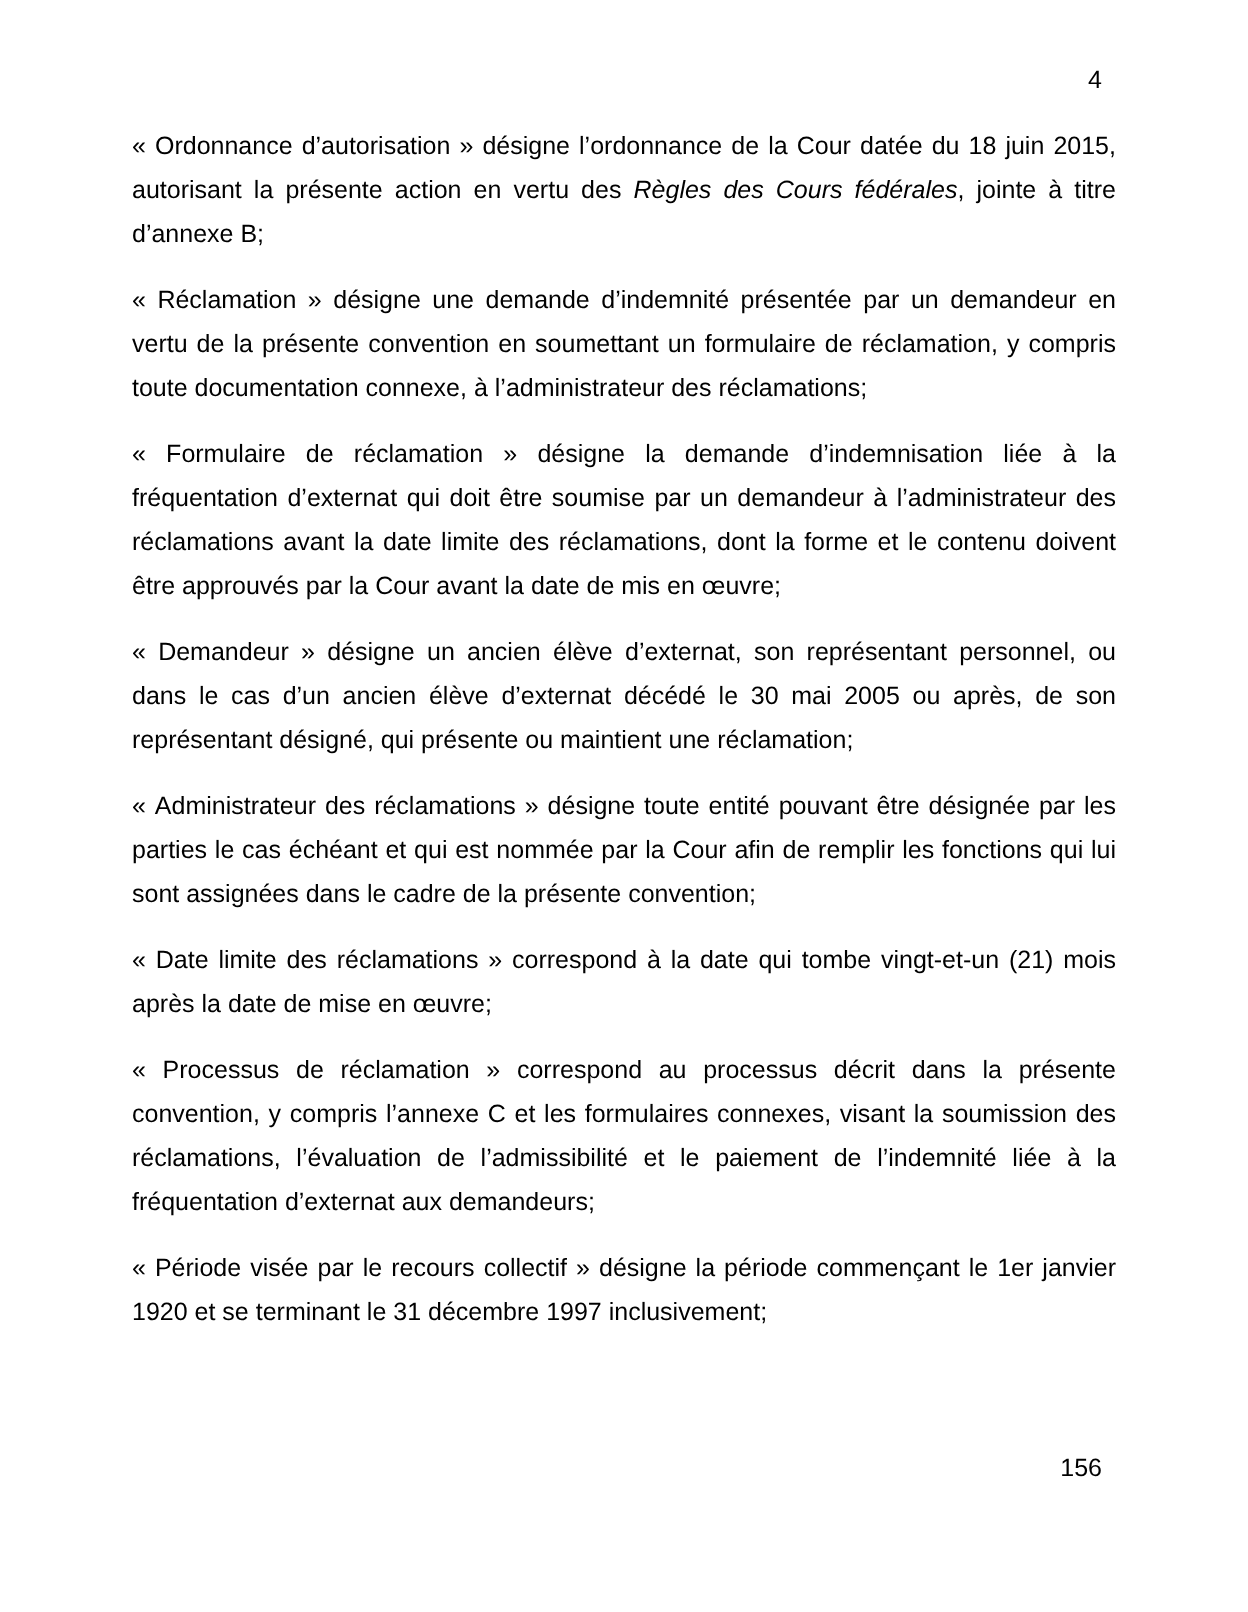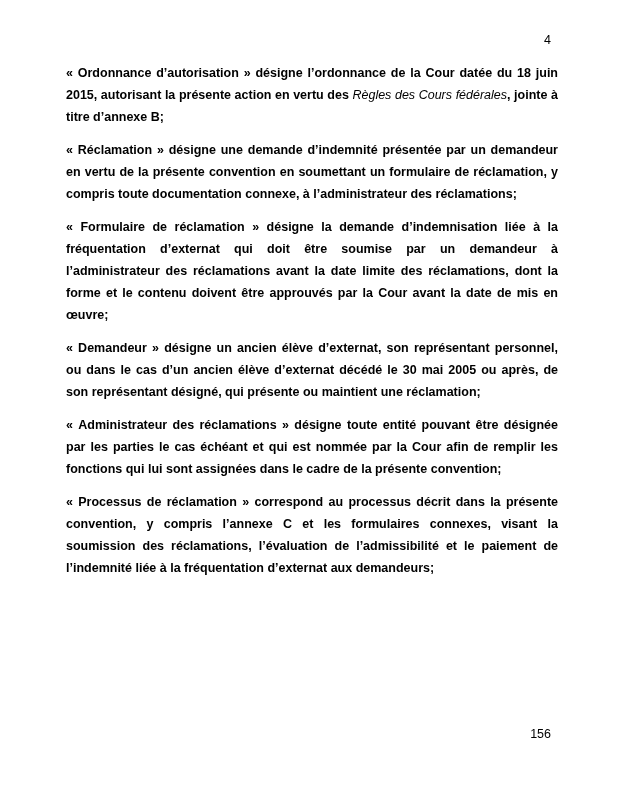--- a/index.html
+++ b/index.html
@@ -26,33 +26,35 @@
     color: #000000;
   }
   .pgnum.top    { top: 33px;  right: 73px; }
   .pgnum.bottom { top: 727px; right: 73px; }
   p.def {
     margin: 0 0 11px 0;
     line-height: 22px;
     text-align: justify;
     color: #000000;
   }
-  .run-b { font-weight: 700; }
+  .run-b { font-weight: 400; }
   .run-i { font-style: italic; }
-  .run-r { font-weight: 700; font-style: normal; }
+  .run-r { font-weight: 400; font-style: normal; }
 </style>
 </head>
 <body>
 
 <div class="page">
   <div class="pgnum top">4</div>
 
   <div>
     <p class="def"><span class="run-b">«&nbsp;Ordonnance d’autorisation&nbsp;»</span><span class="run-r"> désigne l’ordonnance de la </span><span class="run-b">Cour</span><span class="run-r"> datée du 18 juin 2015, autorisant la présente </span><span class="run-b">action</span><span class="run-r"> en vertu des </span><span class="run-i">Règles des Cours fédérales</span><span class="run-r">, jointe à titre d’annexe B;</span></p>
     <p class="def"><span class="run-b">«&nbsp;Réclamation&nbsp;»</span><span class="run-r"> désigne une demande d’indemnité présentée par un </span><span class="run-b">demandeur</span><span class="run-r"> en vertu de la présente </span><span class="run-b">convention</span><span class="run-r"> en soumettant un </span><span class="run-b">formulaire de réclamation</span><span class="run-r">, y compris toute documentation connexe, à l’</span><span class="run-b">administrateur des réclamations</span><span class="run-r">;</span></p>
     <p class="def"><span class="run-b">«&nbsp;Formulaire de réclamation&nbsp;»</span><span class="run-r"> désigne la demande </span><span class="run-b">d’indemnisation liée à la fréquentation d’externat</span><span class="run-r"> qui doit être soumise par un </span><span class="run-b">demandeur</span><span class="run-r"> à </span><span class="run-b">l’administrateur des réclamations</span><span class="run-r"> avant la </span><span class="run-b">date limite des réclamations</span><span class="run-r">, dont la forme et le contenu doivent être approuvés par la </span><span class="run-b">Cour</span><span class="run-r"> avant la </span><span class="run-b">date de mis en œuvre</span><span class="run-r">;</span></p>
     <p class="def"><span class="run-b">«&nbsp;Demandeur&nbsp;»</span><span class="run-r"> désigne un </span><span class="run-b">ancien élève d’externat</span><span class="run-r">, son </span><span class="run-b">représentant personnel</span><span class="run-r">, ou dans le cas d’un ancien élève d’externat décédé le 30 mai 2005 ou après, de son </span><span class="run-b">représentant désigné</span><span class="run-r">, qui présente ou maintient une </span><span class="run-b">réclamation</span><span class="run-r">;</span></p>
     <p class="def"><span class="run-b">«&nbsp;Administrateur des réclamations&nbsp;»</span><span class="run-r"> désigne toute entité pouvant être désignée par les </span><span class="run-b">parties</span><span class="run-r"> le cas échéant et qui est nommée par la </span><span class="run-b">Cour</span><span class="run-r"> afin de remplir les fonctions qui lui sont assignées dans le cadre de la présente </span><span class="run-b">convention</span><span class="run-r">;</span></p>
+    <p class="def"><span class="run-b">«&nbsp;Date limite des réclamations&nbsp;»</span><span class="run-r"> correspond à la date qui tombe vingt-et-un (21) mois après la </span><span class="run-b">date de mise en œuvre</span><span class="run-r">;</span></p>
     <p class="def"><span class="run-b">«&nbsp;Processus de réclamation&nbsp;»</span><span class="run-r"> correspond au processus décrit dans la présente </span><span class="run-b">convention</span><span class="run-r">, y compris l’annexe C et les formulaires connexes, visant la soumission des </span><span class="run-b">réclamations</span><span class="run-r">, l’évaluation de l’admissibilité et le paiement de </span><span class="run-b">l’indemnité liée à la fréquentation d’externat</span><span class="run-r"> aux </span><span class="run-b">demandeurs</span><span class="run-r">;</span></p>
+    <p class="def"><span class="run-b">«&nbsp;Période visée par le recours collectif&nbsp;»</span><span class="run-r"> désigne la période commençant le 1er janvier 1920 et se terminant le 31 décembre 1997 inclusivement;</span></p>
   </div>
 
   <div class="pgnum bottom">156</div>
 </div>
 
 </body></html>

